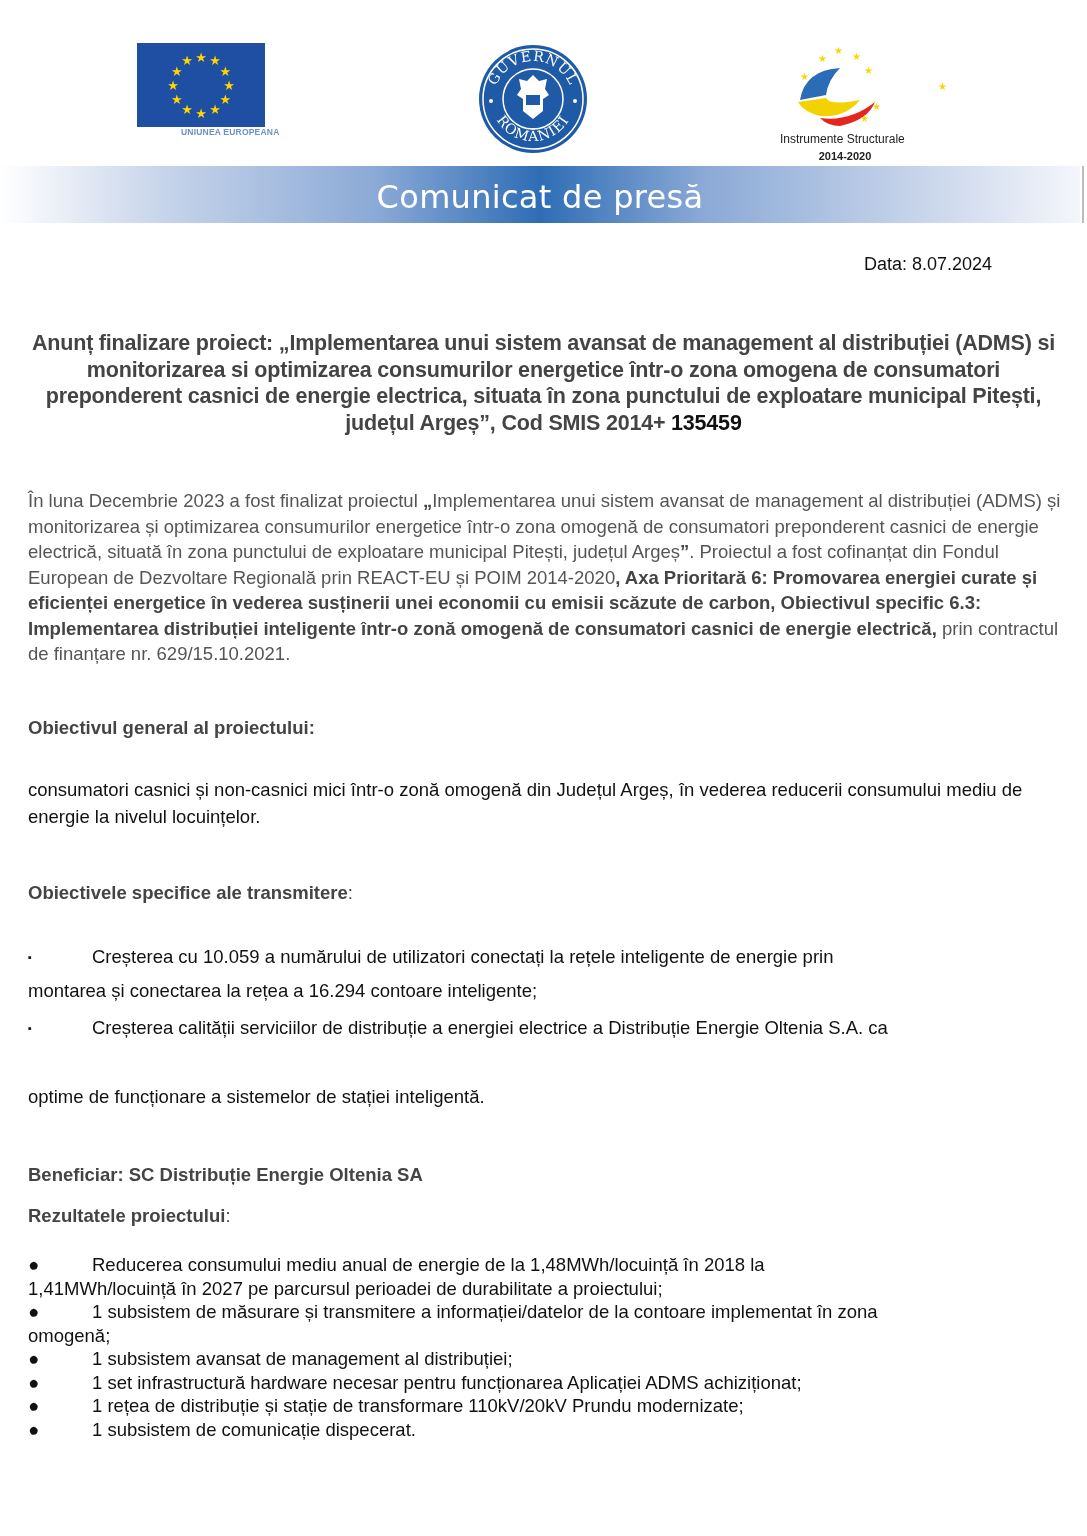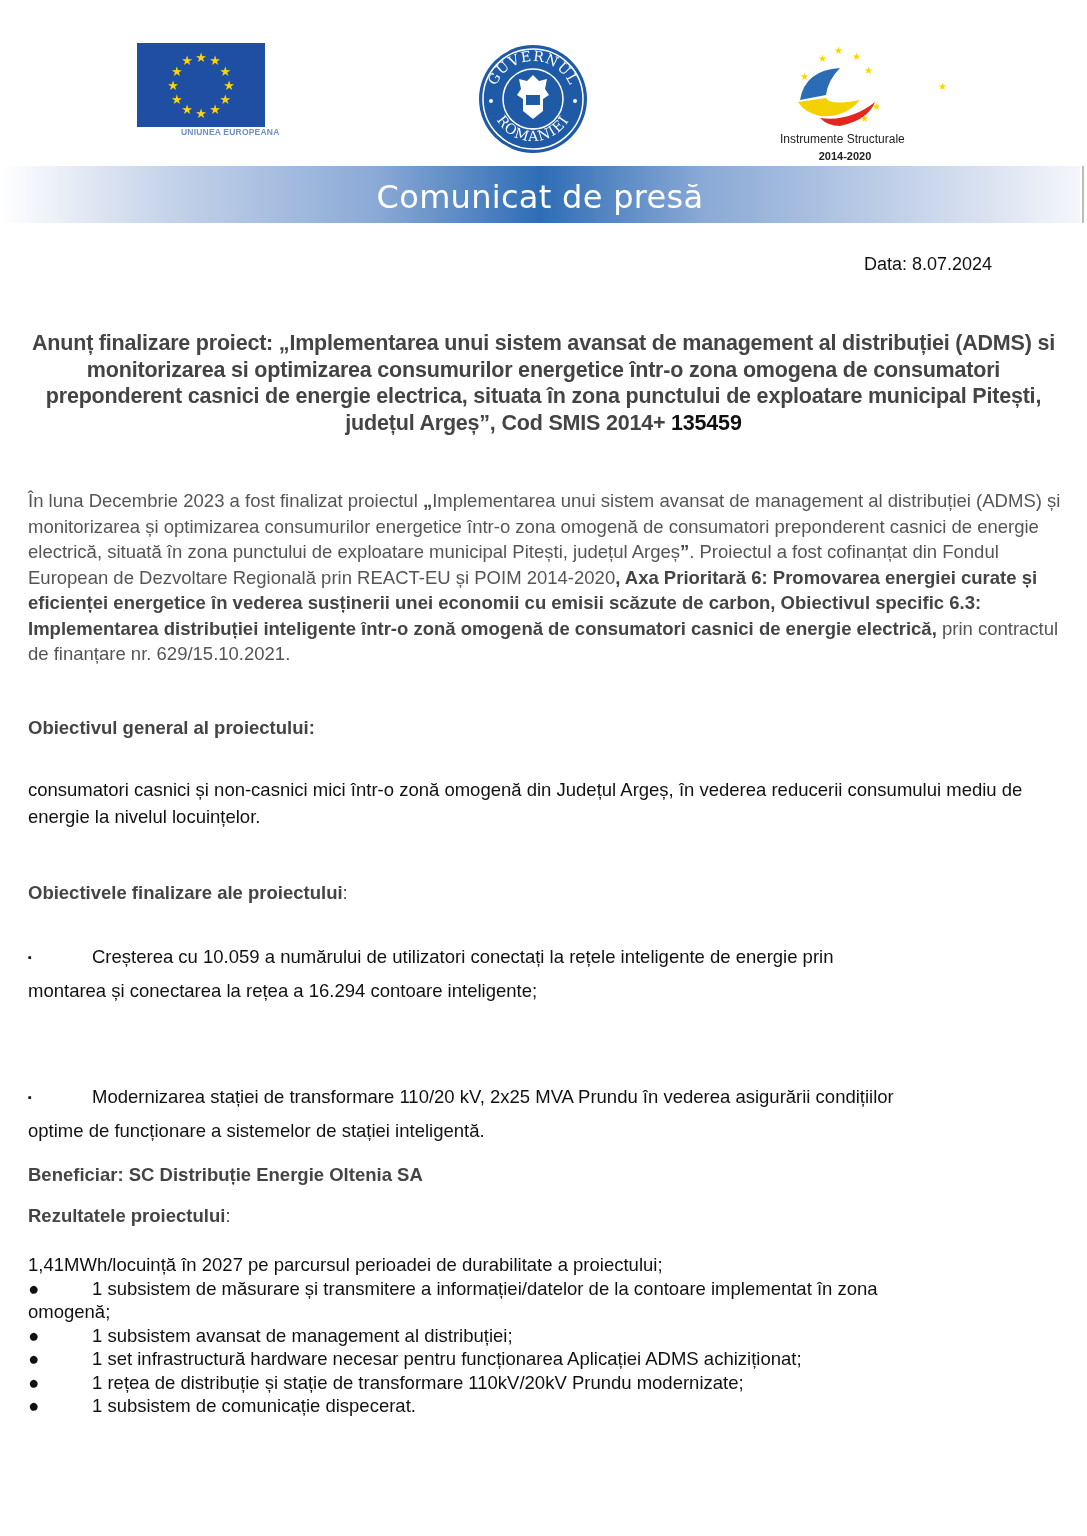--- a/index.html
+++ b/index.html
@@ -110,42 +110,43 @@
 <div class="para">
   <span>În luna Decembrie 2023 a fost finalizat proiectul </span><b>„</b><span>Implementarea unui sistem avansat de management al distribuției (ADMS) și monitorizarea și optimizarea consumurilor energetice într-o zona omogenă de consumatori preponderent casnici de energie electrică, situată în zona punctului de exploatare municipal Pitești, județul Argeș</span><b>”</b><span>. Proiectul a fost cofinanțat din Fondul European de Dezvoltare Regională prin REACT-EU și POIM 2014-2020</span><b>, Axa Prioritară 6: Promovarea energiei curate și eficienței energetice în vederea susținerii unei economii cu emisii scăzute de carbon, Obiectivul specific 6.3: Implementarea distribuției inteligente într-o zonă omogenă de consumatori casnici de energie electrică,</b><span> prin contractul de finanțare nr. 629/15.10.2021.</span>
 </div>
 
 <div class="h" style="top:717px;">Obiectivul general al proiectului:</div>
 <div class="li sq-list" style="top:772px; line-height:28px;">
   <div style="margin-top:4px; line-height:27px;">consumatori casnici și non-casnici mici într-o zonă omogenă din Județul Argeș, în vederea reducerii consumului mediu de energie la nivelul locuințelor.</div>
 </div>
 
 <div class="h" style="top:882px;">
-  <span>Obiectivele finalizare ale proiectului</span><span class="n">:</span>
+  <span>Obiectivele specifice ale transmitere</span><span class="n">:</span>
 </div>
 
 <div class="li" style="top:940px; line-height:33px;">
   <div><span class="bul"><span class="sq">▪</span></span><span>Creșterea cu 10.059 a numărului de utilizatori conectați la rețele inteligente de energie prin</span></div>
   <div>montarea și conectarea la rețea a 16.294 contoare inteligente;</div>
 </div>
 <div class="li" style="top:1011px; line-height:33px;">
+  <div><span class="bul"><span class="sq">▪</span></span><span>Creșterea calității serviciilor de distribuție a energiei electrice a Distribuție Energie Oltenia S.A. ca</span></div>
 </div>
 <div class="li" style="top:1080px; line-height:33px;">
-  <div><span class="bul"><span class="sq">▪</span></span><span>Modernizarea stației de transformare 110/20 kV, 2x25 MVA Prundu în vederea asigurării condițiilor</span></div>
   <div>optime de funcționare a sistemelor de stației inteligentă.</div>
 </div>
 
 <div class="h" style="top:1164px;">Beneficiar: SC Distribuție Energie Oltenia SA</div>
 
 <div class="h" style="top:1205px;">
   <span>Rezultatele proiectului</span><span class="n">:</span>
 </div>
 
 <div class="dot-list">
   <div class="item">
+    <div><span class="bul">●</span><span>Reducerea consumului mediu anual de energie de la 1,48MWh/locuință în 2018 la</span></div>
     <div>1,41MWh/locuință în 2027 pe parcursul perioadei de durabilitate a proiectului;</div>
   </div>
   <div class="item">
     <div><span class="bul">●</span><span>1 subsistem de măsurare și transmitere a informației/datelor de la contoare implementat în zona</span></div>
     <div>omogenă;</div>
   </div>
   <div class="item">
     <div><span class="bul">●</span><span>1 subsistem avansat de management al distribuției;</span></div>
   </div>
   <div class="item">

